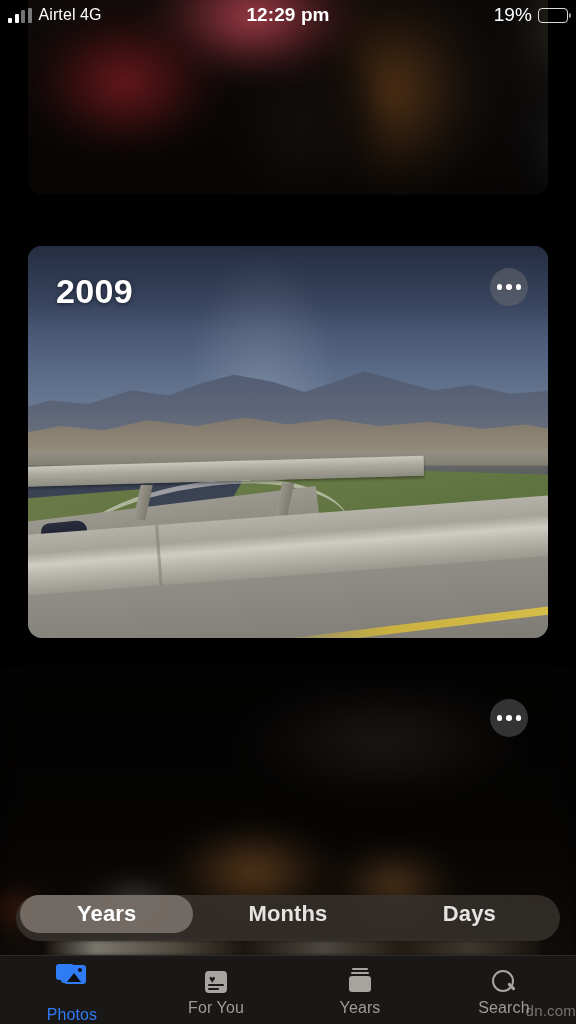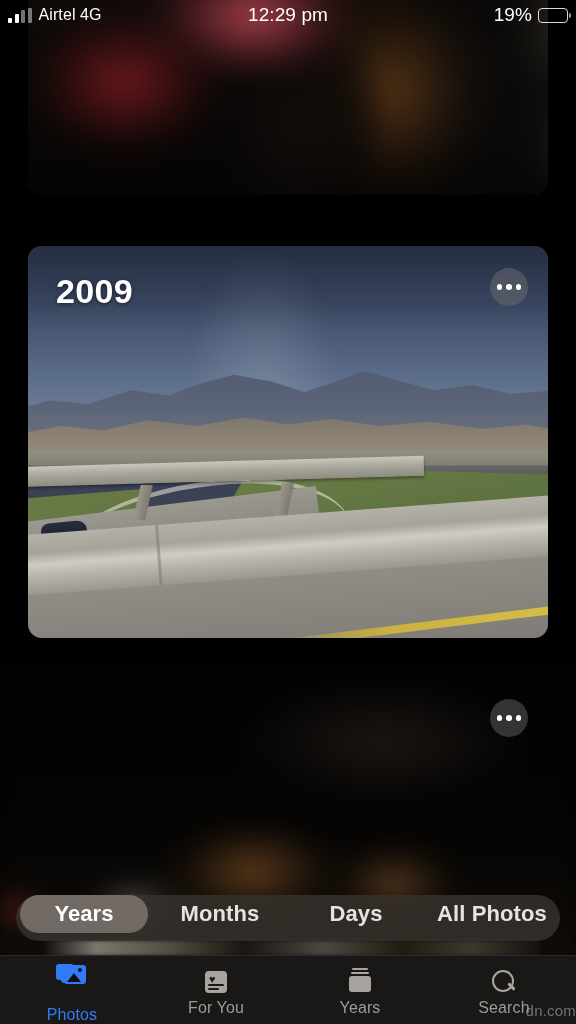--- a/index.html
+++ b/index.html
@@ -58,21 +58,21 @@
   .signal-bars i:nth-child(1) { height: 5px; }
   .signal-bars i:nth-child(2) { height: 9px; }
   .signal-bars i:nth-child(3) { height: 13px; opacity: .45; }
   .signal-bars i:nth-child(4) { height: 15px; opacity: .45; }
   .carrier { font-size: 16px; font-weight: 500; }
   .status-center {
     position: absolute;
     left: 0; right: 0;
     text-align: center;
     font-size: 19px;
-    font-weight: 400;
+    font-weight: 700;
   }
   .status-right {
     position: absolute;
     right: 8px;
     display: flex;
     align-items: center;
     gap: 6px;
   }
   .batt-pct { font-size: 19px; font-weight: 500; }
   .battery {
@@ -573,21 +573,20 @@
       <span class="battery">
         <span class="battery-fill" id="batt-fill" style="width: 19%; background: rgb(245, 197, 24);"></span>
       </span>
     </div>
   </div>
 
   <div class="segmented">
     <div class="seg selected">Years</div>
     <div class="seg">Months</div>
     <div class="seg">Days</div>
-    <div class="seg">All Photos</div>
   </div>
 
   <div class="tabbar">
 
     <div class="tab active">
       <div class="tab-ico ico-photos">
         <span class="f1"></span>
           <span class="f2"></span>
           <span class="f3"></span>
       </div>

